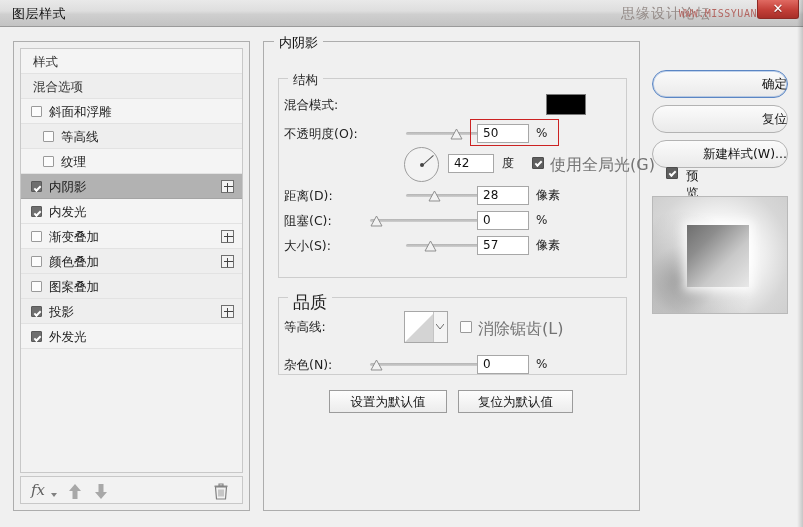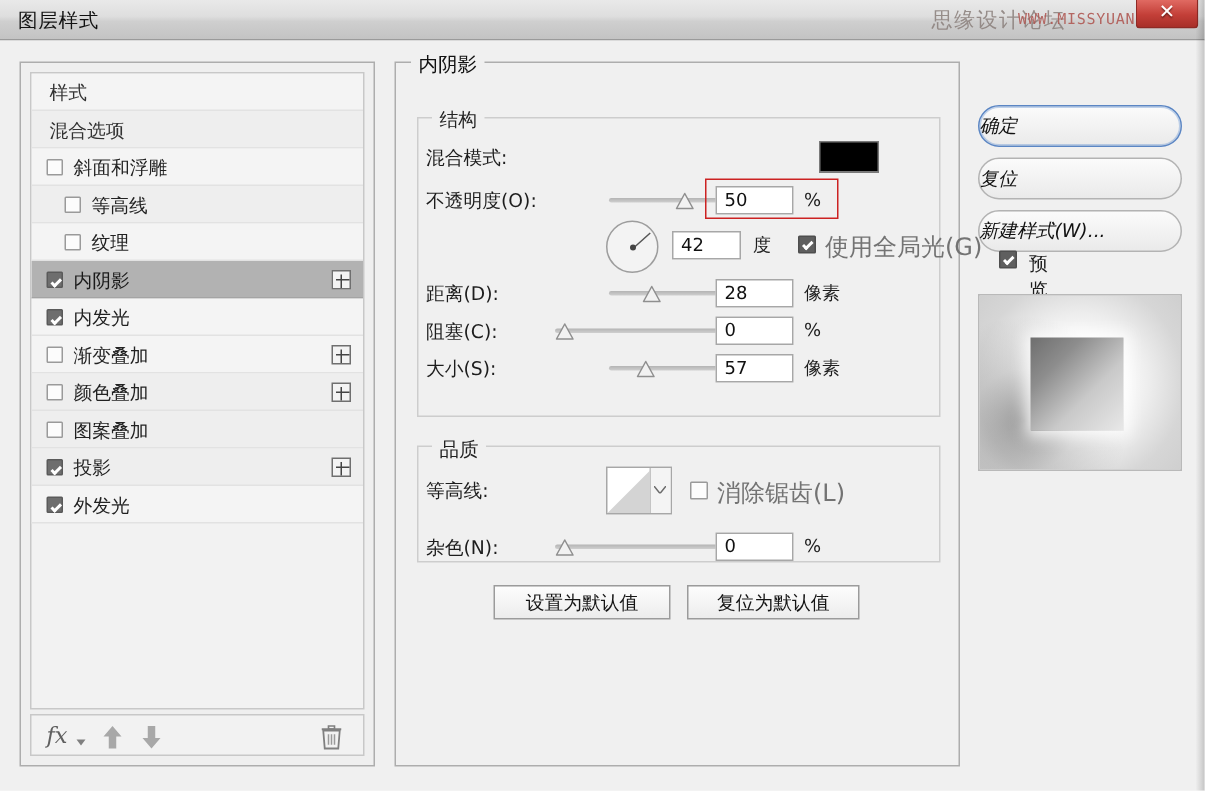--- a/index.html
+++ b/index.html
@@ -76,21 +76,21 @@
   .grp-inner{position:absolute;left:14px;top:36px;width:349px;height:200px;
              border:1px solid #cdcdcd;box-sizing:border-box;}
   .grp-title{position:absolute;left:24px;top:30px;background:#f0f0f0;padding:0 5px;
              font-size:12.5px;color:#222;}
   .outer-title{position:absolute;left:10px;top:-8px;background:#f0f0f0;padding:0 5px;
                font-size:13px;color:#111;}
 
   .quality-inner{position:absolute;left:14px;top:255px;width:349px;height:78px;
                  border:1px solid #cdcdcd;box-sizing:border-box;}
   .quality-title{position:absolute;left:24px;top:249px;background:#f0f0f0;padding:0 5px;
-                 font-size:13px;color:#222;}
+                 font-size:17px;color:#222;}
   .rlabel{position:absolute;font-size:12.5px;color:#1d1d1d;
           line-height:22px;white-space:nowrap;}
 
   
   .numbox{position:absolute;height:19px;width:52px;background:#fff;border:1px solid #a7a7a7;
           box-sizing:border-box;font-size:12px;line-height:17px;padding-left:5px;color:#111;}
   .unit{position:absolute;font-size:12px;color:#1d1d1d;line-height:19px;}
 
   .selectbox{position:absolute;height:21px;background:#fff;border:1px solid #a7a7a7;
              box-sizing:border-box;font-size:12.5px;line-height:19px;padding-left:8px;color:#111;}
@@ -130,21 +130,21 @@
   .contourbox .cdrop svg{position:absolute;left:2px;top:12px;}
 
   .pbtn{position:absolute;height:23px;background:linear-gradient(to bottom,#fdfdfd,#ececec);
         border:1px solid #9b9b9b;box-sizing:border-box;font-size:12.5px;color:#151515;
         text-align:center;line-height:21px;}
 
   
   .rightcol{position:absolute;left:652px;top:14px;width:140px;height:470px;}
   .rbtn{position:absolute;left:0;width:136px;height:28px;border-radius:14px;
         background:linear-gradient(to bottom,#fbfbfb,#eaeaea);border:1px solid #b3b3b3;
-        box-sizing:border-box;text-align:left;line-height:26px;font-size:12.5px;color:#111;font-style:italic;}
+        box-sizing:border-box;text-align:right;line-height:26px;font-size:12.5px;color:#111;}
   .rbtn.primary{border:1px solid #5b86c4;box-shadow:0 0 0 1px rgba(120,160,215,.45) inset;}
   .prevwrap{position:absolute;left:14px;top:126px;}
   .prevchk{position:absolute;left:0;top:0;}
   .prevlabel{position:absolute;left:20px;top:1px;font-size:12.5px;color:#1d1d1d;}
   .thumb-frame{position:absolute;left:0;top:155px;width:136px;height:118px;
                background:#e6e6e6;border:1px solid #b9b9b9;box-sizing:border-box;
                overflow:hidden;}
   .thumb-bg{position:absolute;left:0;top:0;width:100%;height:100%;
             background:
               radial-gradient(circle at 22% 72%, rgba(90,90,90,.55) 0%, rgba(130,130,130,.25) 26%, rgba(255,255,255,0) 52%),

